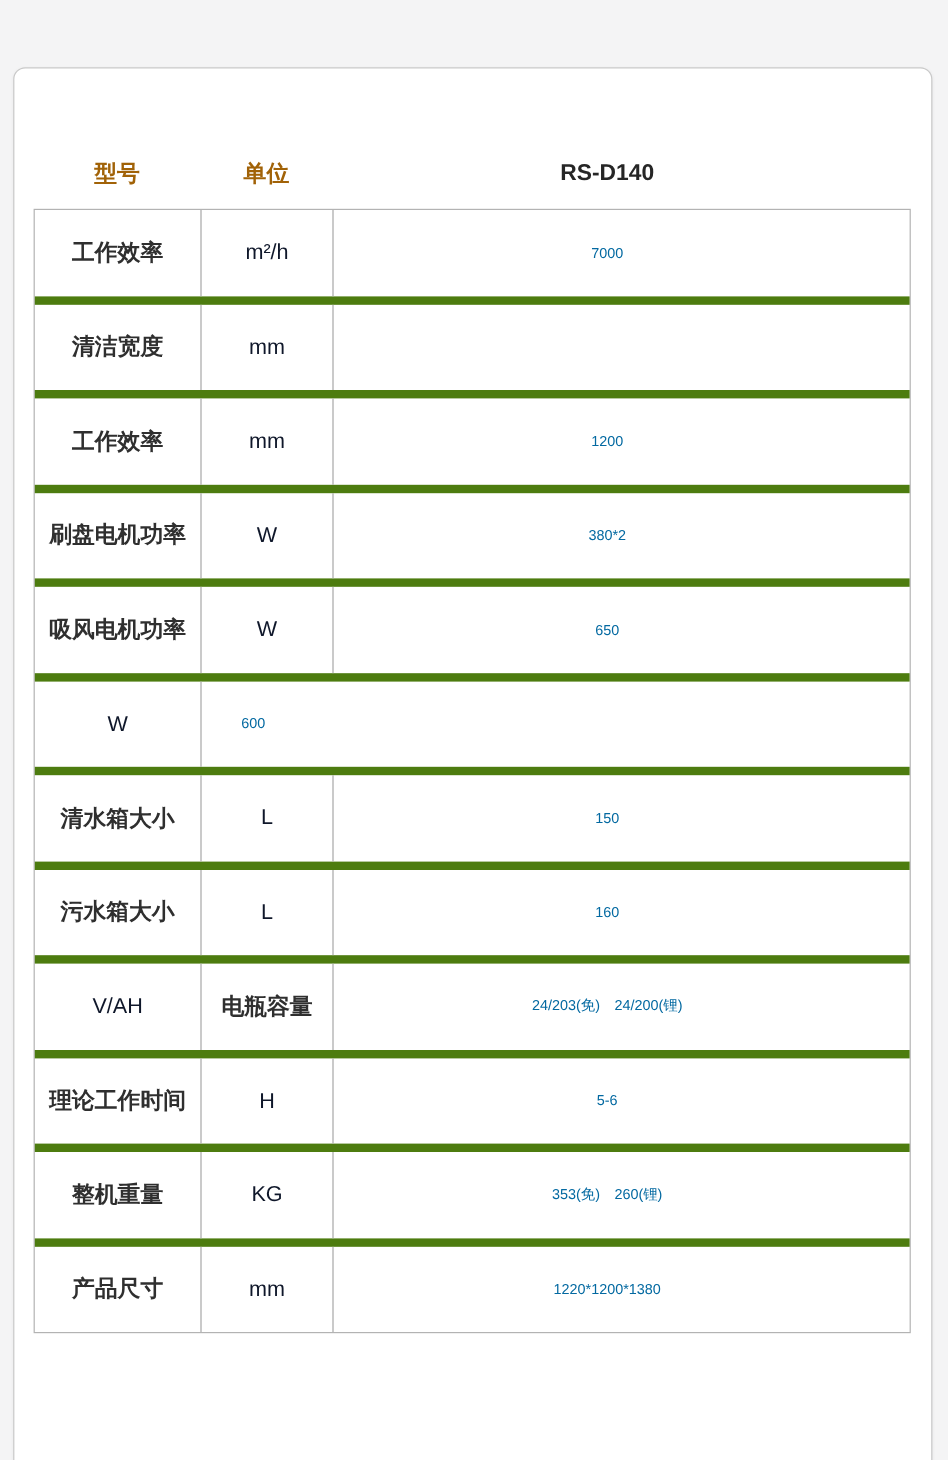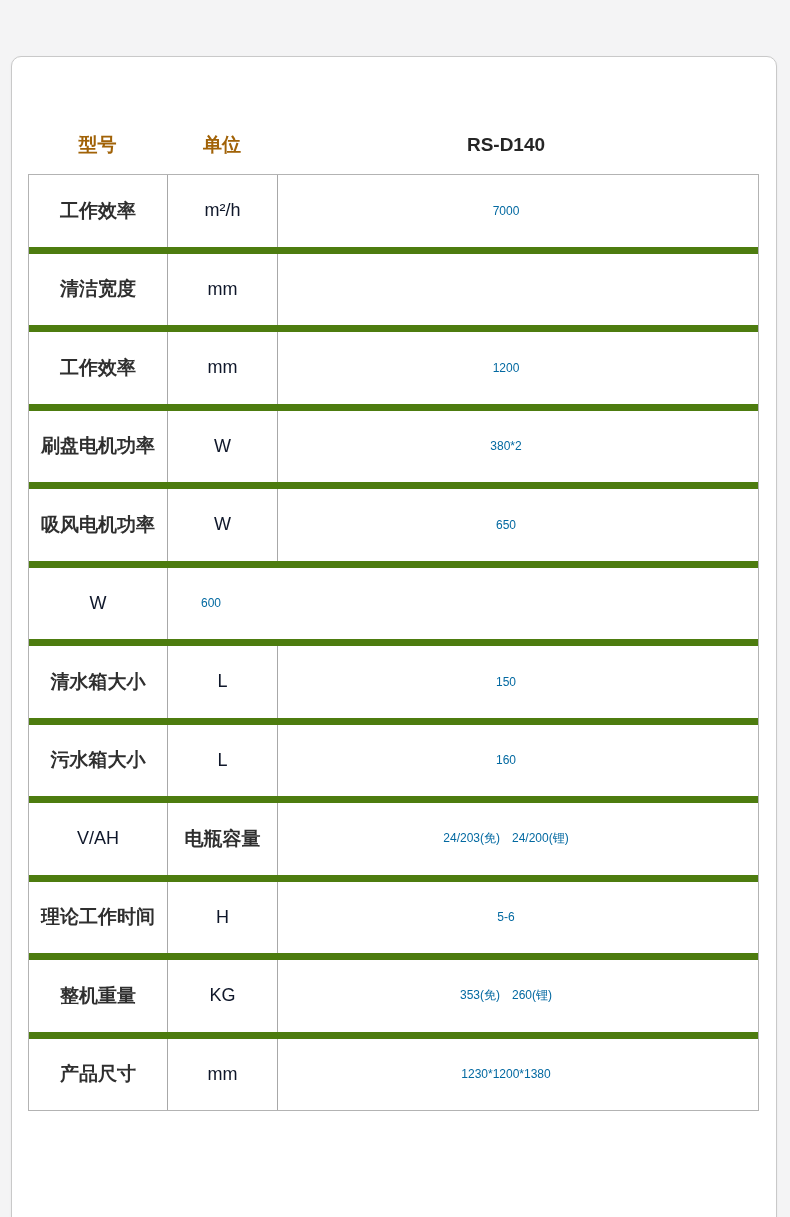--- a/index.html
+++ b/index.html
@@ -155,17 +155,17 @@
 
   <div class="spec-row">
     <div class="cell label">整机重量</div>
     <div class="cell unit">KG</div>
     <div class="cell value">353(免)　260(锂)</div>
   </div>
 
   <div class="spec-row">
     <div class="cell label">产品尺寸</div>
     <div class="cell unit">mm</div>
-    <div class="cell value">1230*1200*1380</div>
+    <div class="cell value">1220*1200*1380</div>
   </div>
 </div>
 
 </div>
 
 </body></html>

